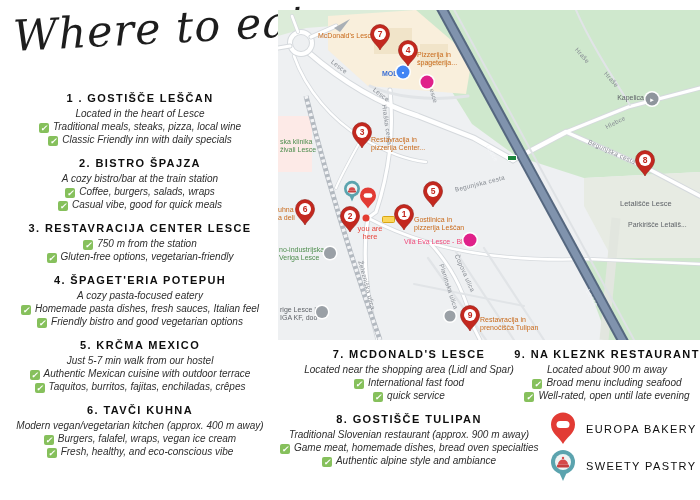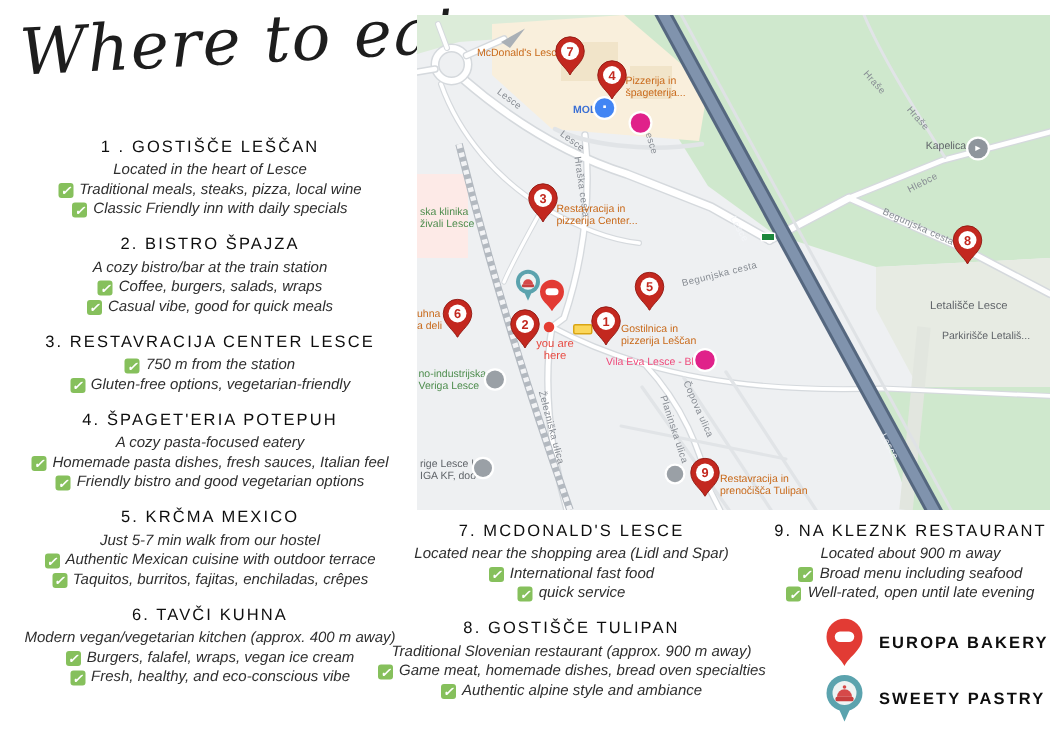--- a/index.html
+++ b/index.html
@@ -3,33 +3,33 @@
 <meta charset="utf-8">
 <style>
   html,body{margin:0;padding:0;}
   .page{position:relative;width:700px;height:500px;background:#ffffff;overflow:hidden;
         font-family:"Liberation Sans",sans-serif;color:#232323;}
   .title{position:absolute;left:14px;top:4px;width:264px;height:84px;
          font-family:"DejaVu Serif",serif;font-style:italic;font-size:43px;
          color:#1d1d1d;transform:rotate(-3deg);letter-spacing:1px;white-space:nowrap;}
   .col{position:absolute;text-align:center;}
   .col-left{left:4px;top:92px;width:272px;}
-  .col-mid{left:252px;top:348px;width:258px;}
+  .col-mid{left:280px;top:348px;width:258px;}
   .col-right{left:514px;top:348px;width:186px;}
   .entry{margin-bottom:11px;}
-  .ehead{font-size:11px;font-weight:normal;letter-spacing:1.4px;color:#0e0e0e;
+  .ehead{font-size:11px;font-weight:bold;letter-spacing:1.4px;color:#0e0e0e;
          margin-bottom:3px;white-space:nowrap;}
   .eline{font-size:10px;line-height:13px;color:#2e2e2e;white-space:nowrap;font-style:italic;}
   .chk{display:inline-block;width:10px;height:10px;border-radius:2px;background:#86c05c;
        color:#fff;font-size:8.5px;line-height:10px;font-weight:bold;margin-right:4px;
        vertical-align:-1px;text-align:center;}
   
   .legend{position:absolute;left:548px;top:412px;}
   .lrow{display:flex;align-items:center;margin-bottom:3px;height:34px;}
-  .lrow span{font-size:11px;font-weight:bold;letter-spacing:1.4px;color:#0e0e0e;
+  .lrow span{font-size:11px;font-weight:normal;letter-spacing:1.4px;color:#0e0e0e;
              margin-left:8px;white-space:nowrap;}
   
   .map{position:absolute;left:278px;top:10px;width:422px;height:330px;
        background:#eef0f2;overflow:hidden;}
   .map *{box-sizing:border-box;}
   .mlabel{position:absolute;font-size:7px;line-height:8px;color:#c96a1b;z-index:2;}
   .mlabel.green{color:#4e8d4e;}
   .mlabel.gray{color:#5f6368;}
   .mlabel.pink{color:#ef4a7b;white-space:nowrap;}
   .mlabel.blue{color:#3b6fd4;font-weight:bold;}

